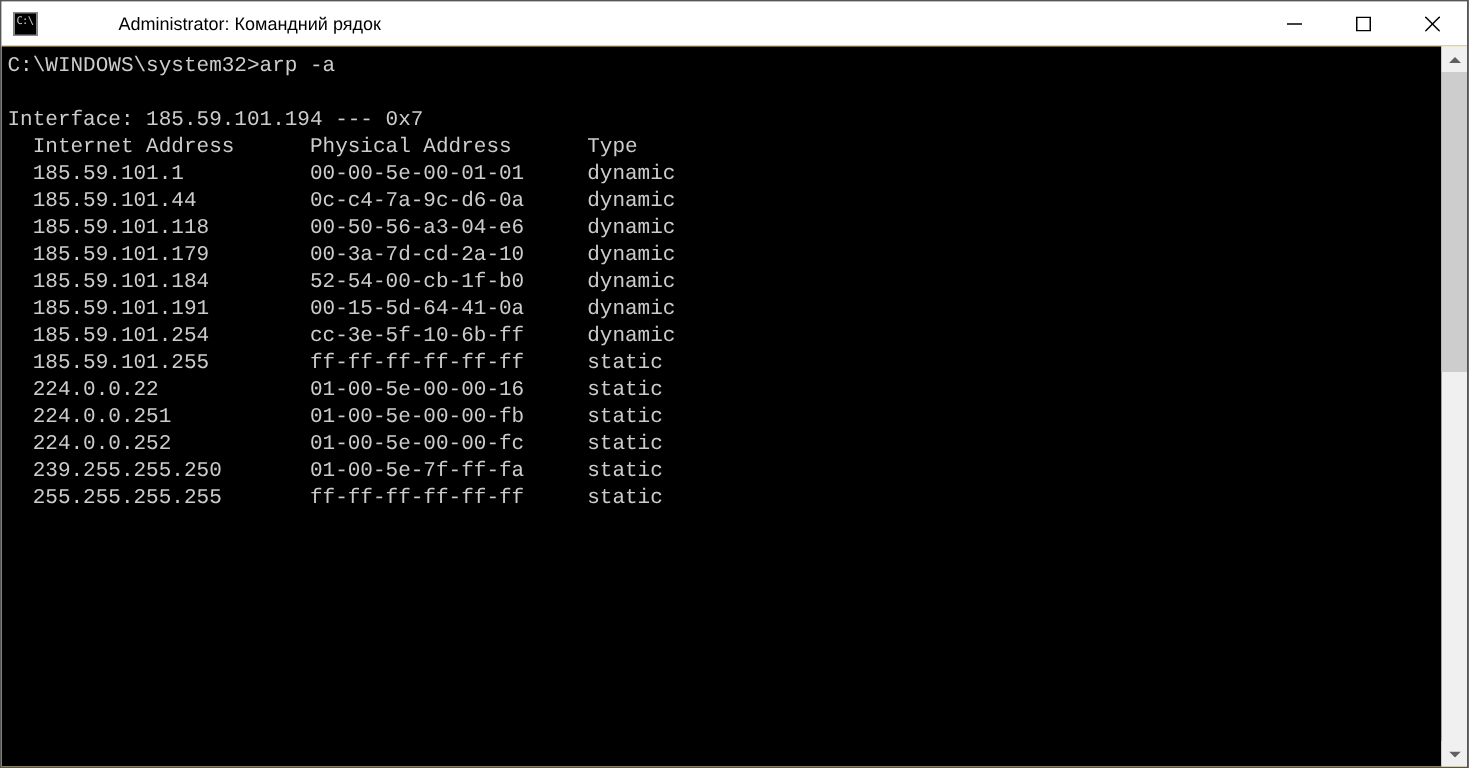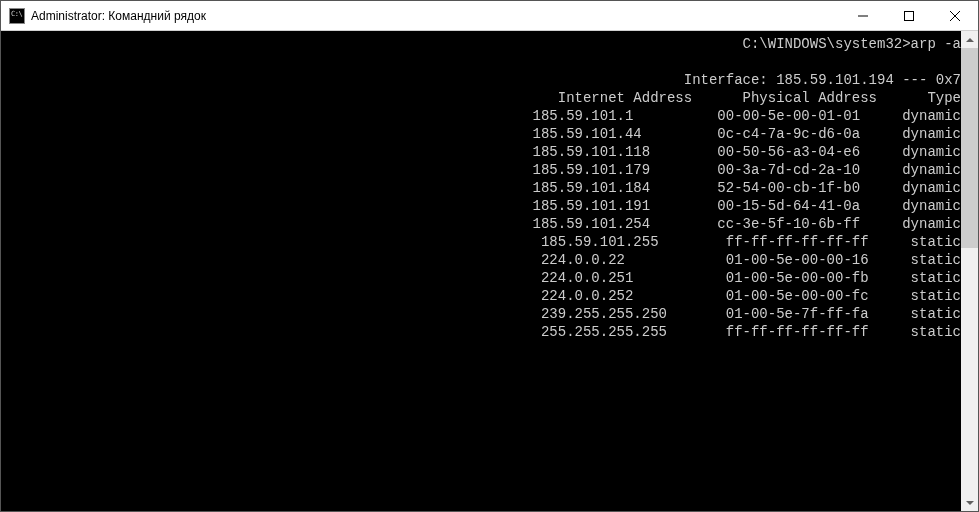--- a/index.html
+++ b/index.html
@@ -34,20 +34,21 @@
     font-family: Consolas, monospace;
     position: absolute;
     top: 1px;
     left: 1px;
     letter-spacing: -0.5px;
   }
   .title-text {
     font-size: 12px;
     color: #000;
     flex: 1;
+    margin-left: 48px;
   }
   .win-controls {
     display: flex;
     height: 100%;
   }
   .win-btn {
     width: 46px;
     height: 100%;
     display: flex;
     align-items: center;
@@ -57,21 +58,20 @@
     color: #000;
     background: transparent;
   }
   .win-btn svg { display: block; }
   .terminal-area {
     position: relative;
     background: #eab308;
     width: 100%;
     height: calc(100% - 30px);
     display: flex;
-    text-align: right;
   }
   .terminal {
     background: #000;
     color: #cccccc;
     font-family: Consolas, "Courier New", monospace;
     font-size: 14px;
     line-height: 18px;
     padding: 4px 0 0 4px;
     white-space: pre;
     flex: 1;

